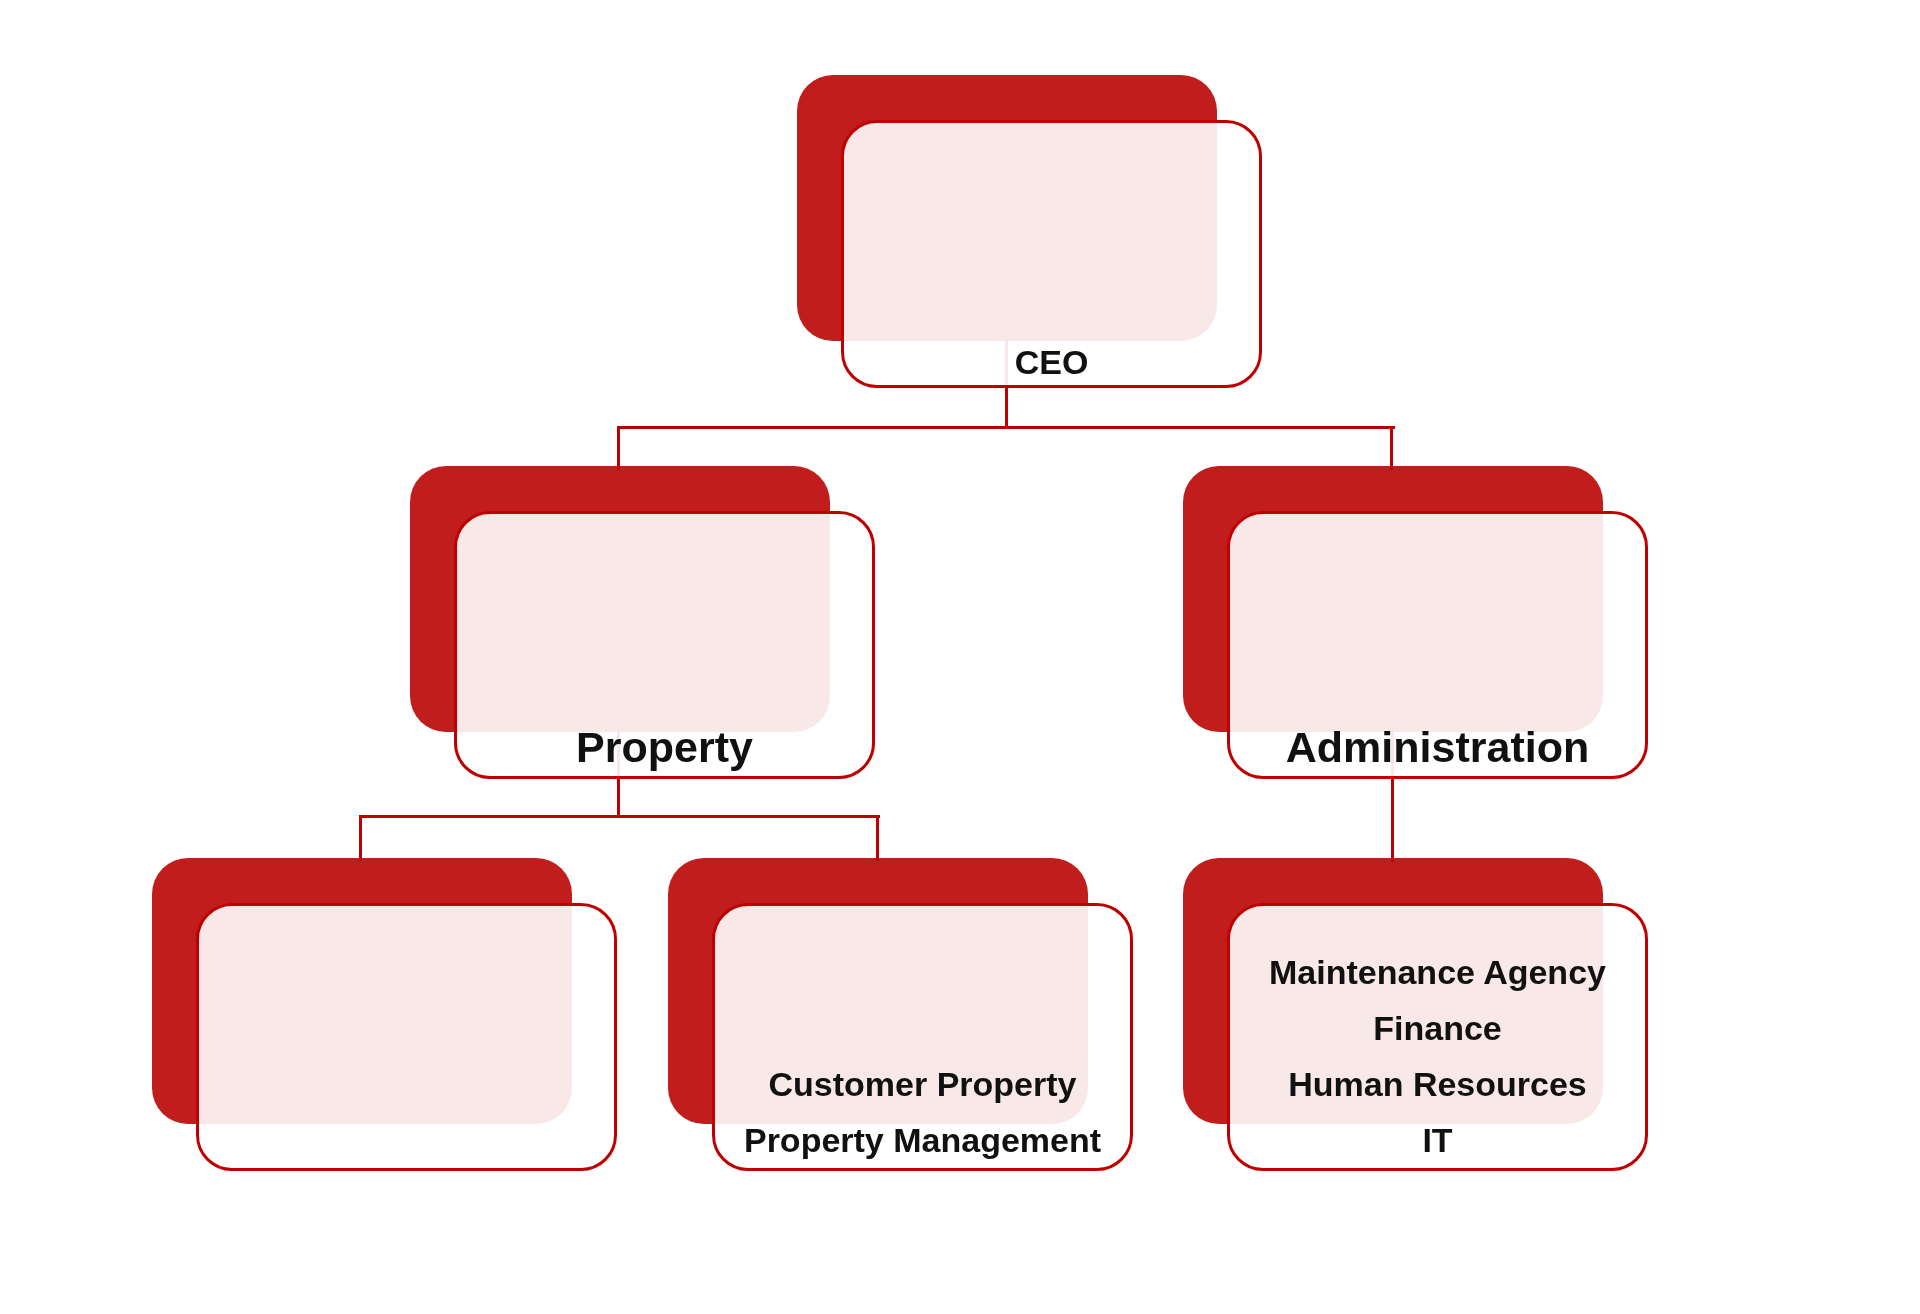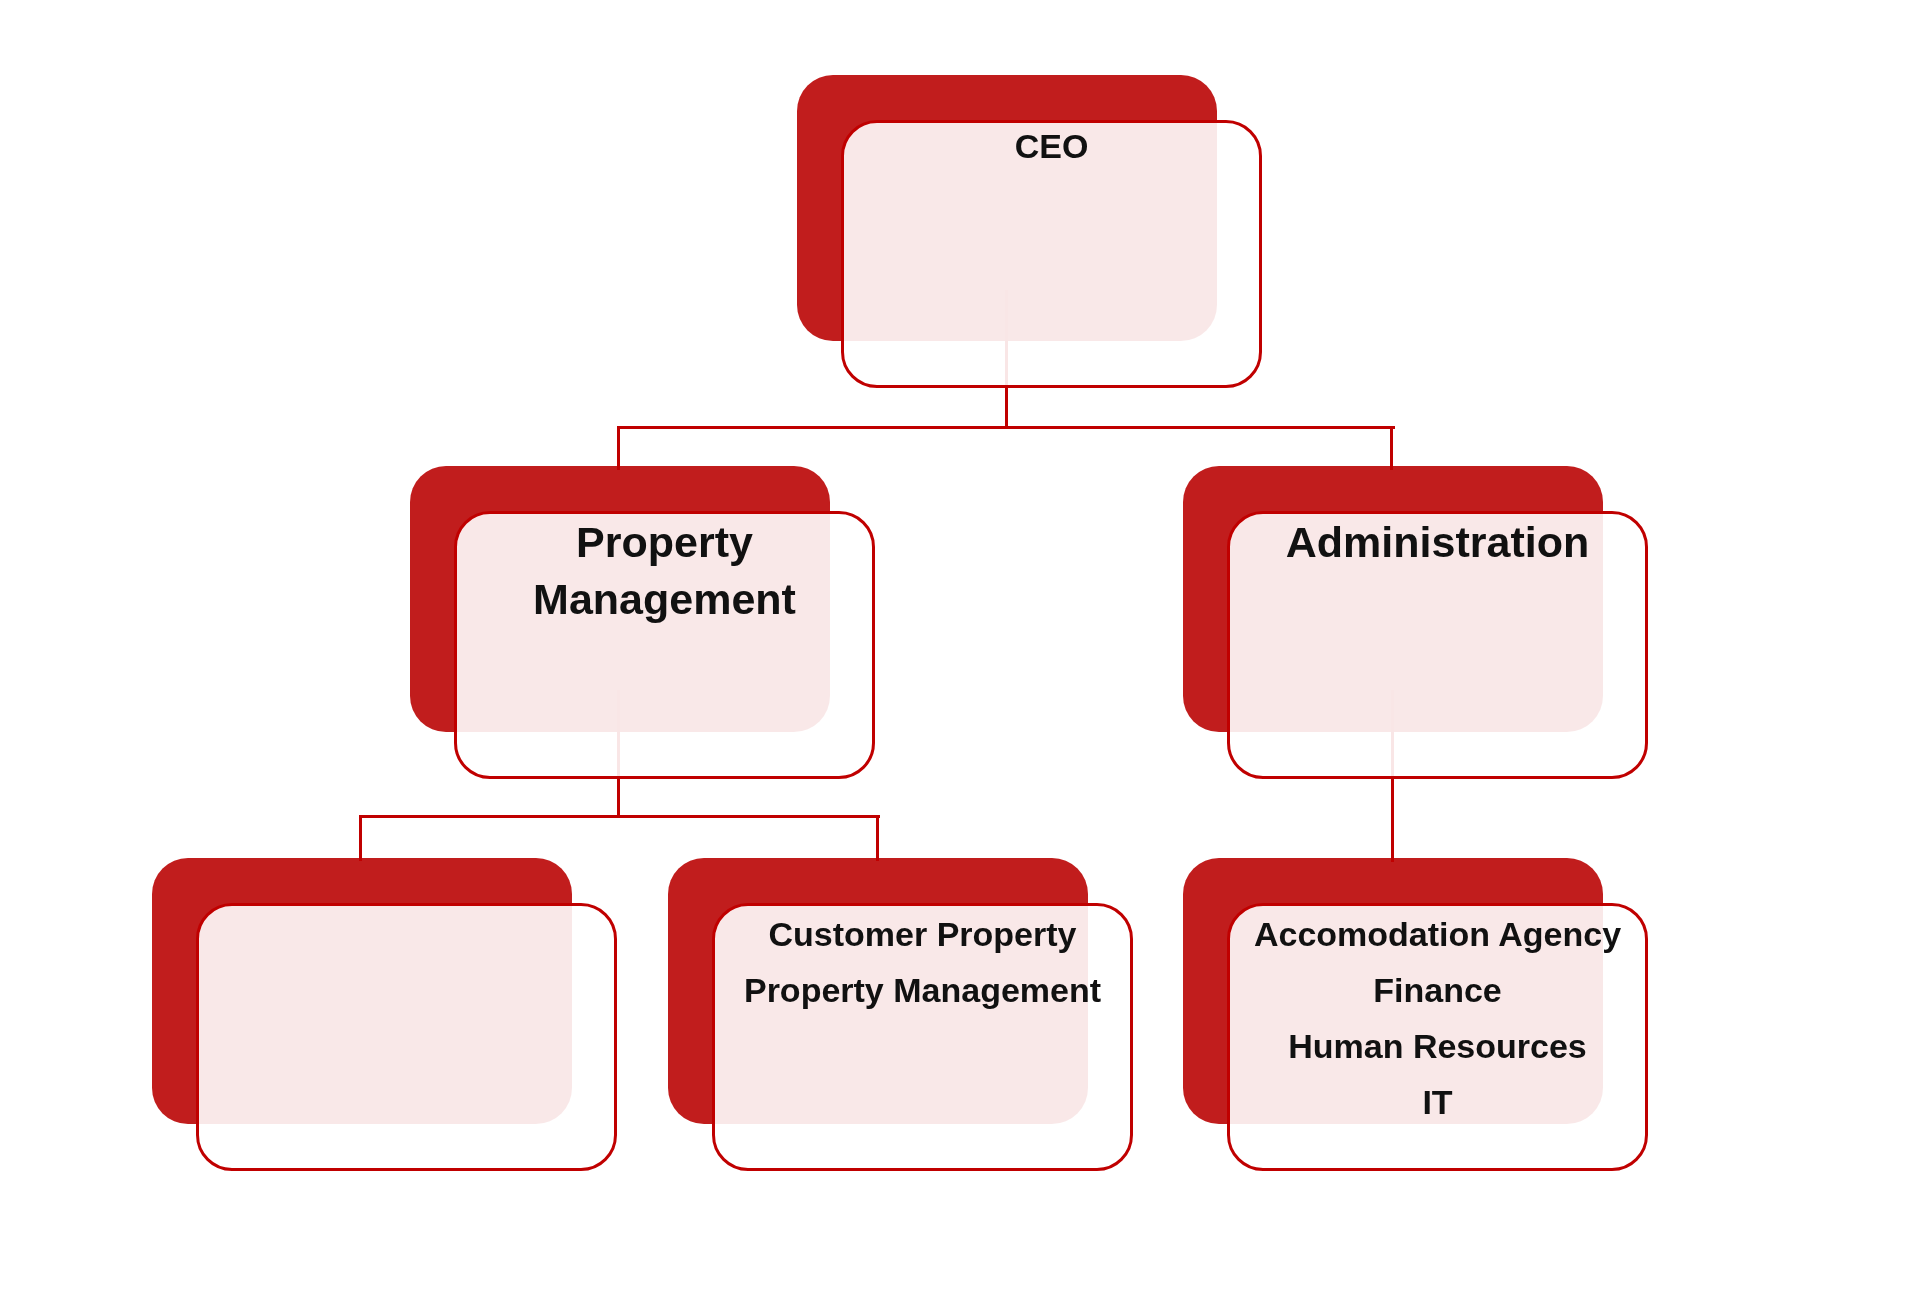--- a/index.html
+++ b/index.html
@@ -10,21 +10,21 @@
   .node{position:absolute;}
   .back{
     position:absolute;z-index:1;width:420px;height:266px;
     background:var(--shape-red,#C11D1D);border-radius:36px;
   }
   .front{
     position:absolute;z-index:3;width:421px;height:268px;left:44px;top:45px;
     background:var(--front-fill,rgba(255,255,255,0.9));
     border:3px solid var(--line-red,#C00000);border-radius:36px;
     box-sizing:border-box;
-    display:flex;flex-direction:column;align-items:center;justify-content:flex-start;
+    display:flex;flex-direction:column;align-items:center;justify-content:flex-end;
     text-align:center;color:var(--text,#111);font-weight:bold;
   }
   .lvl0 .front{font-size:34px;line-height:46px;}
   .lvl1 .front{font-size:43px;line-height:57px;}
   .lvl2 .front{font-size:34px;line-height:56px;}
   .conn{position:absolute;z-index:2;background:var(--line-red,#C00000);}
   .conn.v{width:3px;}
   .conn.h{height:3px;}
 </style>
 </head>
@@ -46,21 +46,20 @@
     <div class="back"></div>
     <div class="front">
       <div>CEO</div>
     </div>
   </div>
 
   <div class="node lvl1" style="left:410px;top:466px;">
     <div class="back"></div>
     <div class="front">
       <div>Property</div>
-      <div>Management</div>
     </div>
   </div>
 
   <div class="node lvl1" style="left:1183px;top:466px;">
     <div class="back"></div>
     <div class="front">
       <div>Administration</div>
     </div>
   </div>
 
@@ -74,20 +73,20 @@
     <div class="back"></div>
     <div class="front">
       <div>Customer Property</div>
       <div>Property Management</div>
     </div>
   </div>
 
   <div class="node lvl2" style="left:1183px;top:858px;">
     <div class="back"></div>
     <div class="front">
-      <div>Accomodation Agency</div>
+      <div>Maintenance Agency</div>
       <div>Finance</div>
       <div>Human Resources</div>
       <div>IT</div>
     </div>
   </div>
 
 </div>
 
 </body></html>

